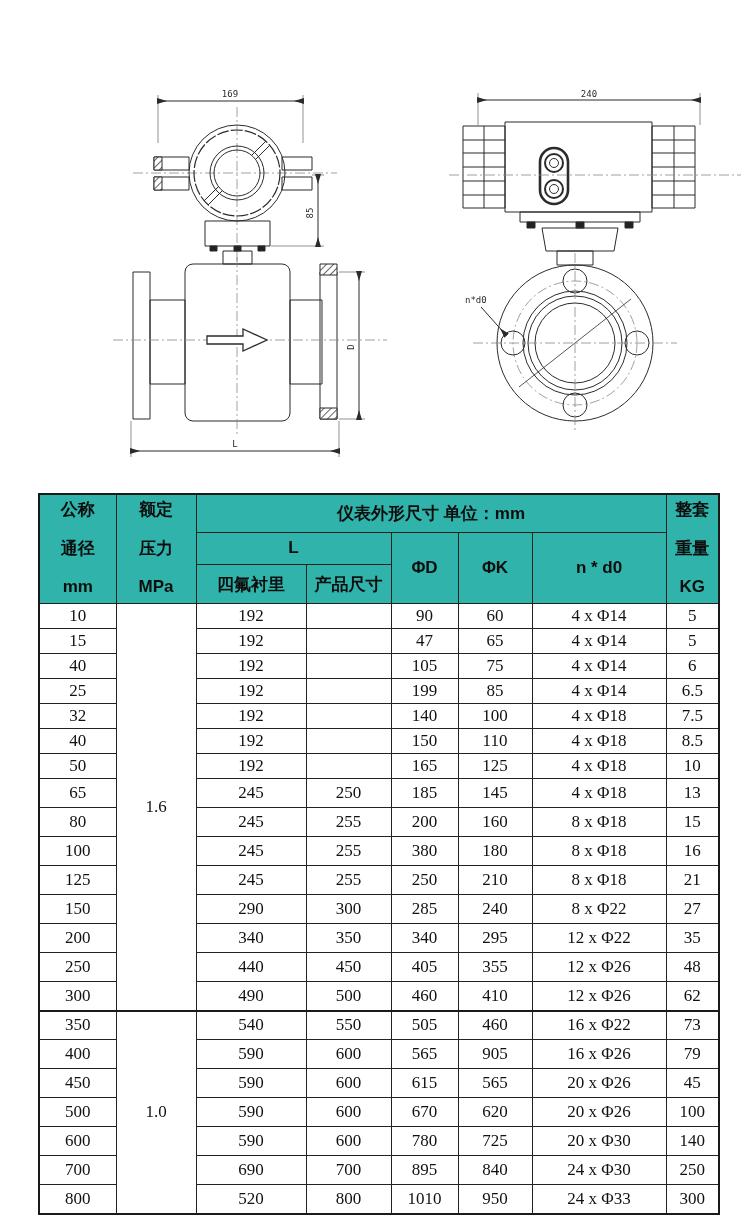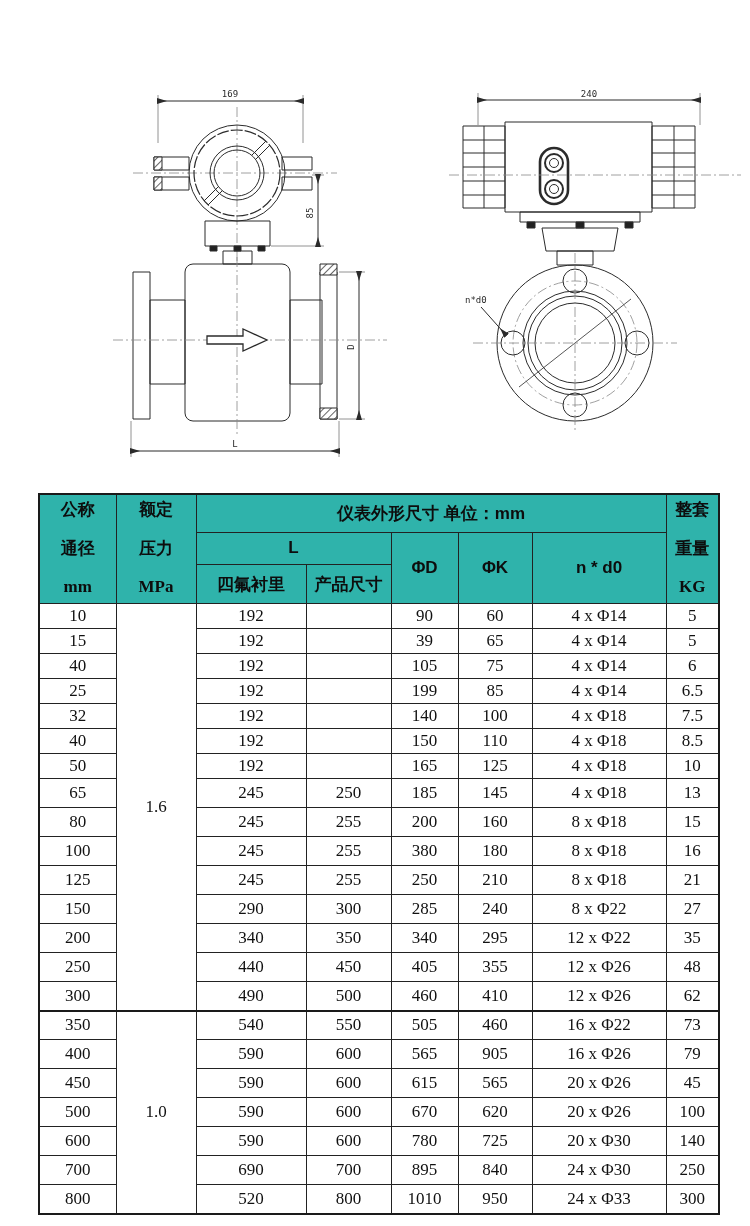--- a/index.html
+++ b/index.html
@@ -16,21 +16,21 @@
   .dimtext{font-family:"DejaVu Sans Mono",monospace;font-size:9px;fill:#2b2b2b;}
   
   #spec-table{position:absolute;left:38px;top:493px;width:680px;border-collapse:collapse;
               table-layout:fixed;color:#111;}
   #spec-table th,#spec-table td{border:1px solid #222;text-align:center;vertical-align:middle;
               padding:0;overflow:hidden;}
   #spec-table{border:2px solid #1a1a1a;}
   #spec-table thead th{background:#2fb3ab;font-weight:bold;font-size:17px;color:#0d0d0d;}
   #spec-table td{font-family:"Liberation Serif",serif;font-size:17px;}
   .hdr-stack{display:flex;flex-direction:column;justify-content:space-between;height:96px;padding:6px 0;}
-  .hdr-stack span{line-height:1.1;font-family:Liberation Serif, serif;}
+  .hdr-stack span{line-height:1.1;}
   tr.small{height:25px;}
   tr.big{height:29px;}
   #spec-table tr.group-start td{border-top:2.5px solid #1a1a1a;}
   .h-row1{height:38px;}
   .h-row2{height:31px;}
   .h-row3{height:39px;}
 </style>
 </head>
 <body>
 
@@ -237,21 +237,21 @@
           <td></td>
           <td>90</td>
           <td>60</td>
           <td>4 x Φ14</td>
           <td>5</td>
         </tr>
         <tr class="small">
           <td>15</td>
           <td>192</td>
           <td></td>
-          <td>39</td>
+          <td>47</td>
           <td>65</td>
           <td>4 x Φ14</td>
           <td>5</td>
         </tr>
         <tr class="small">
           <td>40</td>
           <td>192</td>
           <td></td>
           <td>105</td>
           <td>75</td>

